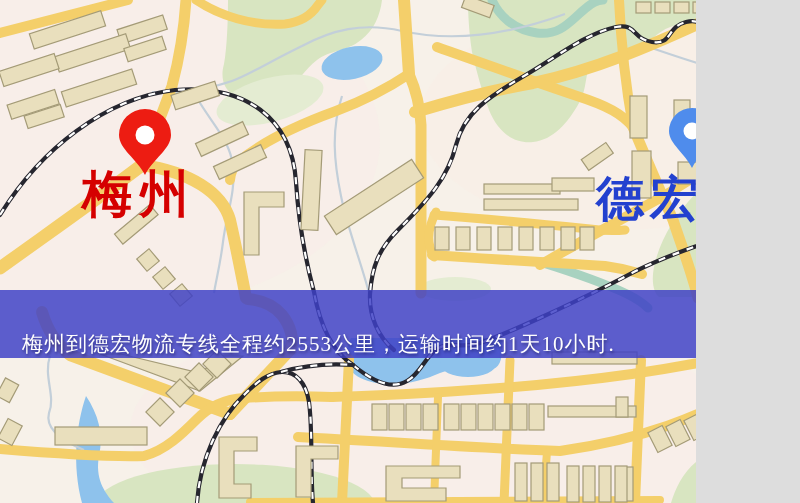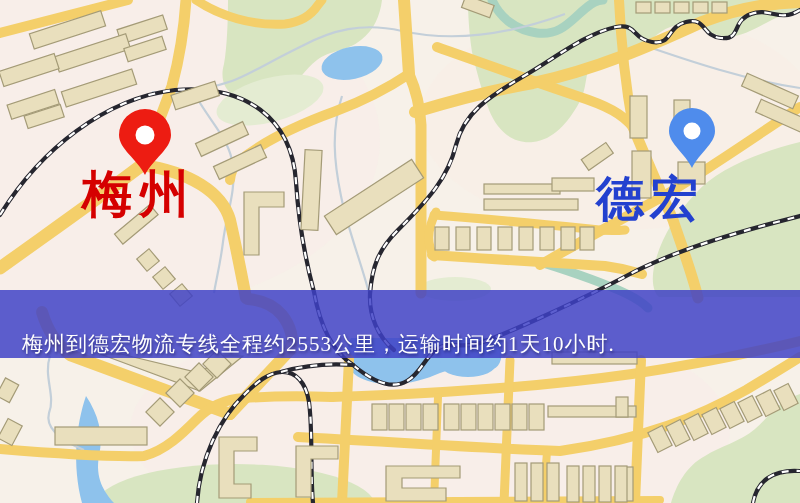--- a/index.html
+++ b/index.html
@@ -1,17 +1,17 @@
 <!DOCTYPE html>
 <html><head>
 <meta charset="utf-8">
 <style>
   html,body{margin:0;padding:0;background:#ddd;}
   .stage{
-    position:relative;width:800px;height:503px;overflow:hidden;
+    position:relative;width:696px;height:503px;overflow:hidden;
     font-family:"Liberation Sans","DejaVu Sans",sans-serif;
     background:#f7f1e9;
   }
   .stage svg.map{position:absolute;left:0;top:0;}
   
   .road{fill:none;stroke:#f4cf6a;stroke-linecap:round;stroke-linejoin:round;}
   .rail-base{fill:none;stroke:#26262f;stroke-width:4.2;stroke-linecap:round;}
   .rail-dash{fill:none;stroke:#ffffff;stroke-width:2.2;stroke-dasharray:7 8;stroke-linecap:butt;}
   .bld{fill:#e9dfbd;stroke:#a49b77;stroke-width:1.2;}
   .park{fill:#d8e5c1;stroke:none;}

